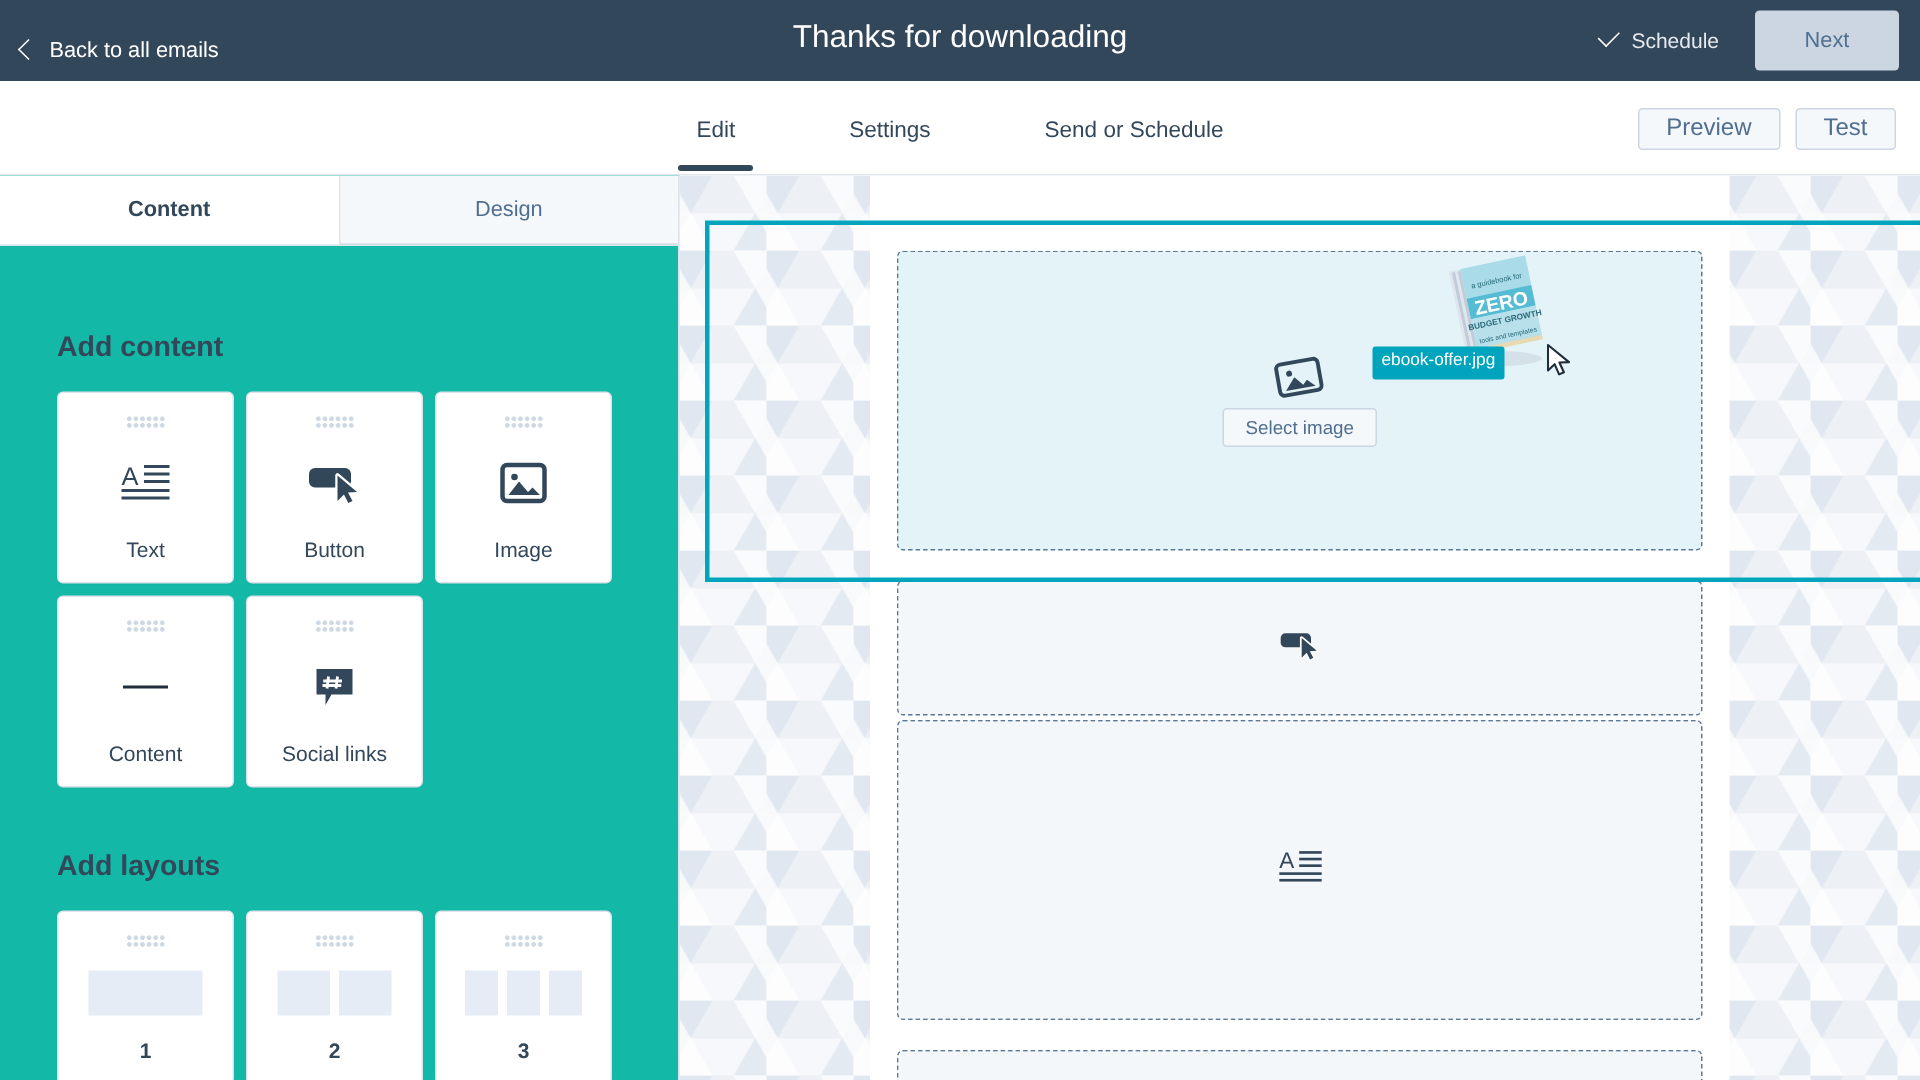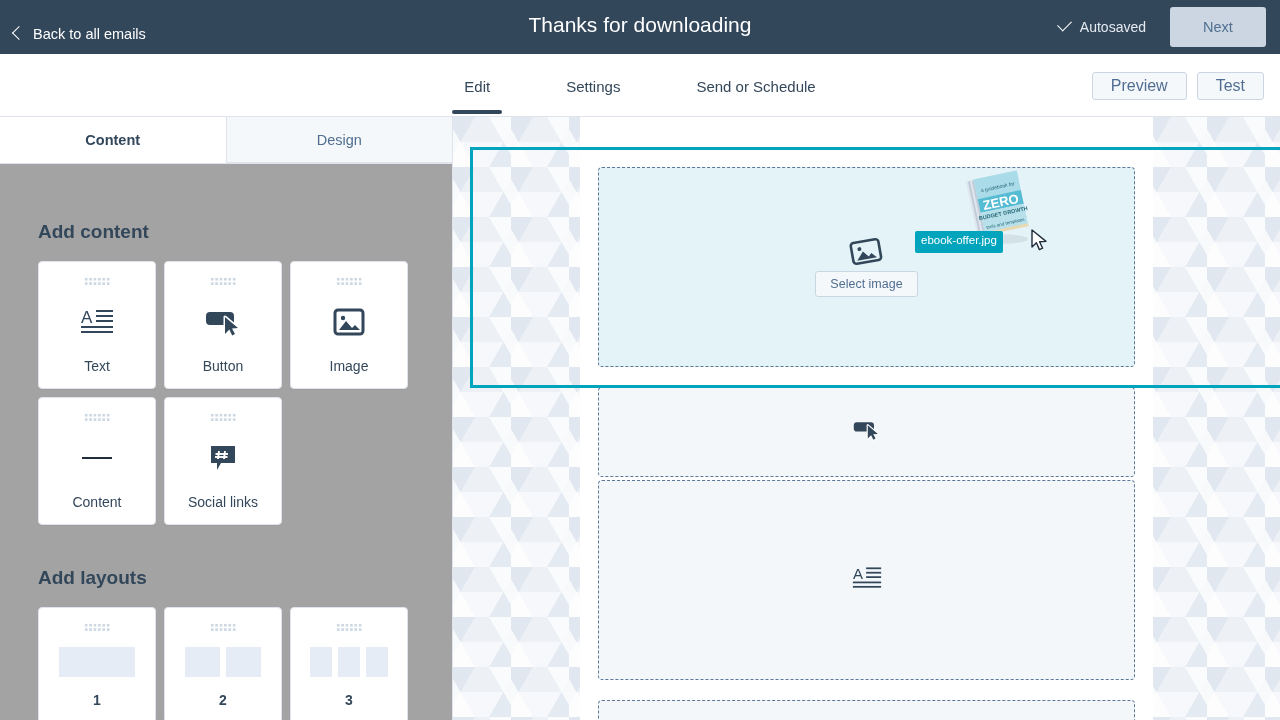--- a/index.html
+++ b/index.html
@@ -88,21 +88,21 @@
     height: 28px; padding: 0 18px;
     background: #f5f8fa; color: #506e91;
     border: 1px solid #cbd6e2; border-radius: 3px;
     font-size: 16px; font-family: inherit; cursor: pointer;
   }
 
   
   .left-panel {
     position: absolute; top: 117px; left: 0;
     width: 453px; height: 603px;
-    background: #a3a3a3;
+    background: #14b8a6;
     border-right: 1px solid #dfe3eb;
     overflow: hidden;
   }
   .panel-tabs { display: flex; height: 47px; border-bottom: 1px solid #dfe3eb; }
   .panel-tab {
     flex: 1; display: flex; align-items: center; justify-content: center;
     font-size: 14.5px; cursor: pointer;
   }
   .panel-tab.active {
     background: #ffffff; color: #33475b; font-weight: 600;
@@ -231,21 +231,21 @@
 
 <div class="topbar">
   <div class="back-link">
     <span class="chev"></span>
     <span>Back to all emails</span>
   </div>
   <div class="topbar-title">Thanks for downloading</div>
   <div class="topbar-right">
     <div class="autosaved">
       <span class="check-icon"></span>
-      <span>Autosaved</span>
+      <span>Schedule</span>
     </div>
     <button class="next-btn">Next</button>
   </div>
 </div>
 
 <div class="navbar">
   <div class="navtabs">
     <div class="navtab active">Edit</div>
     <div class="navtab">Settings</div>
     <div class="navtab">Send or Schedule</div>

